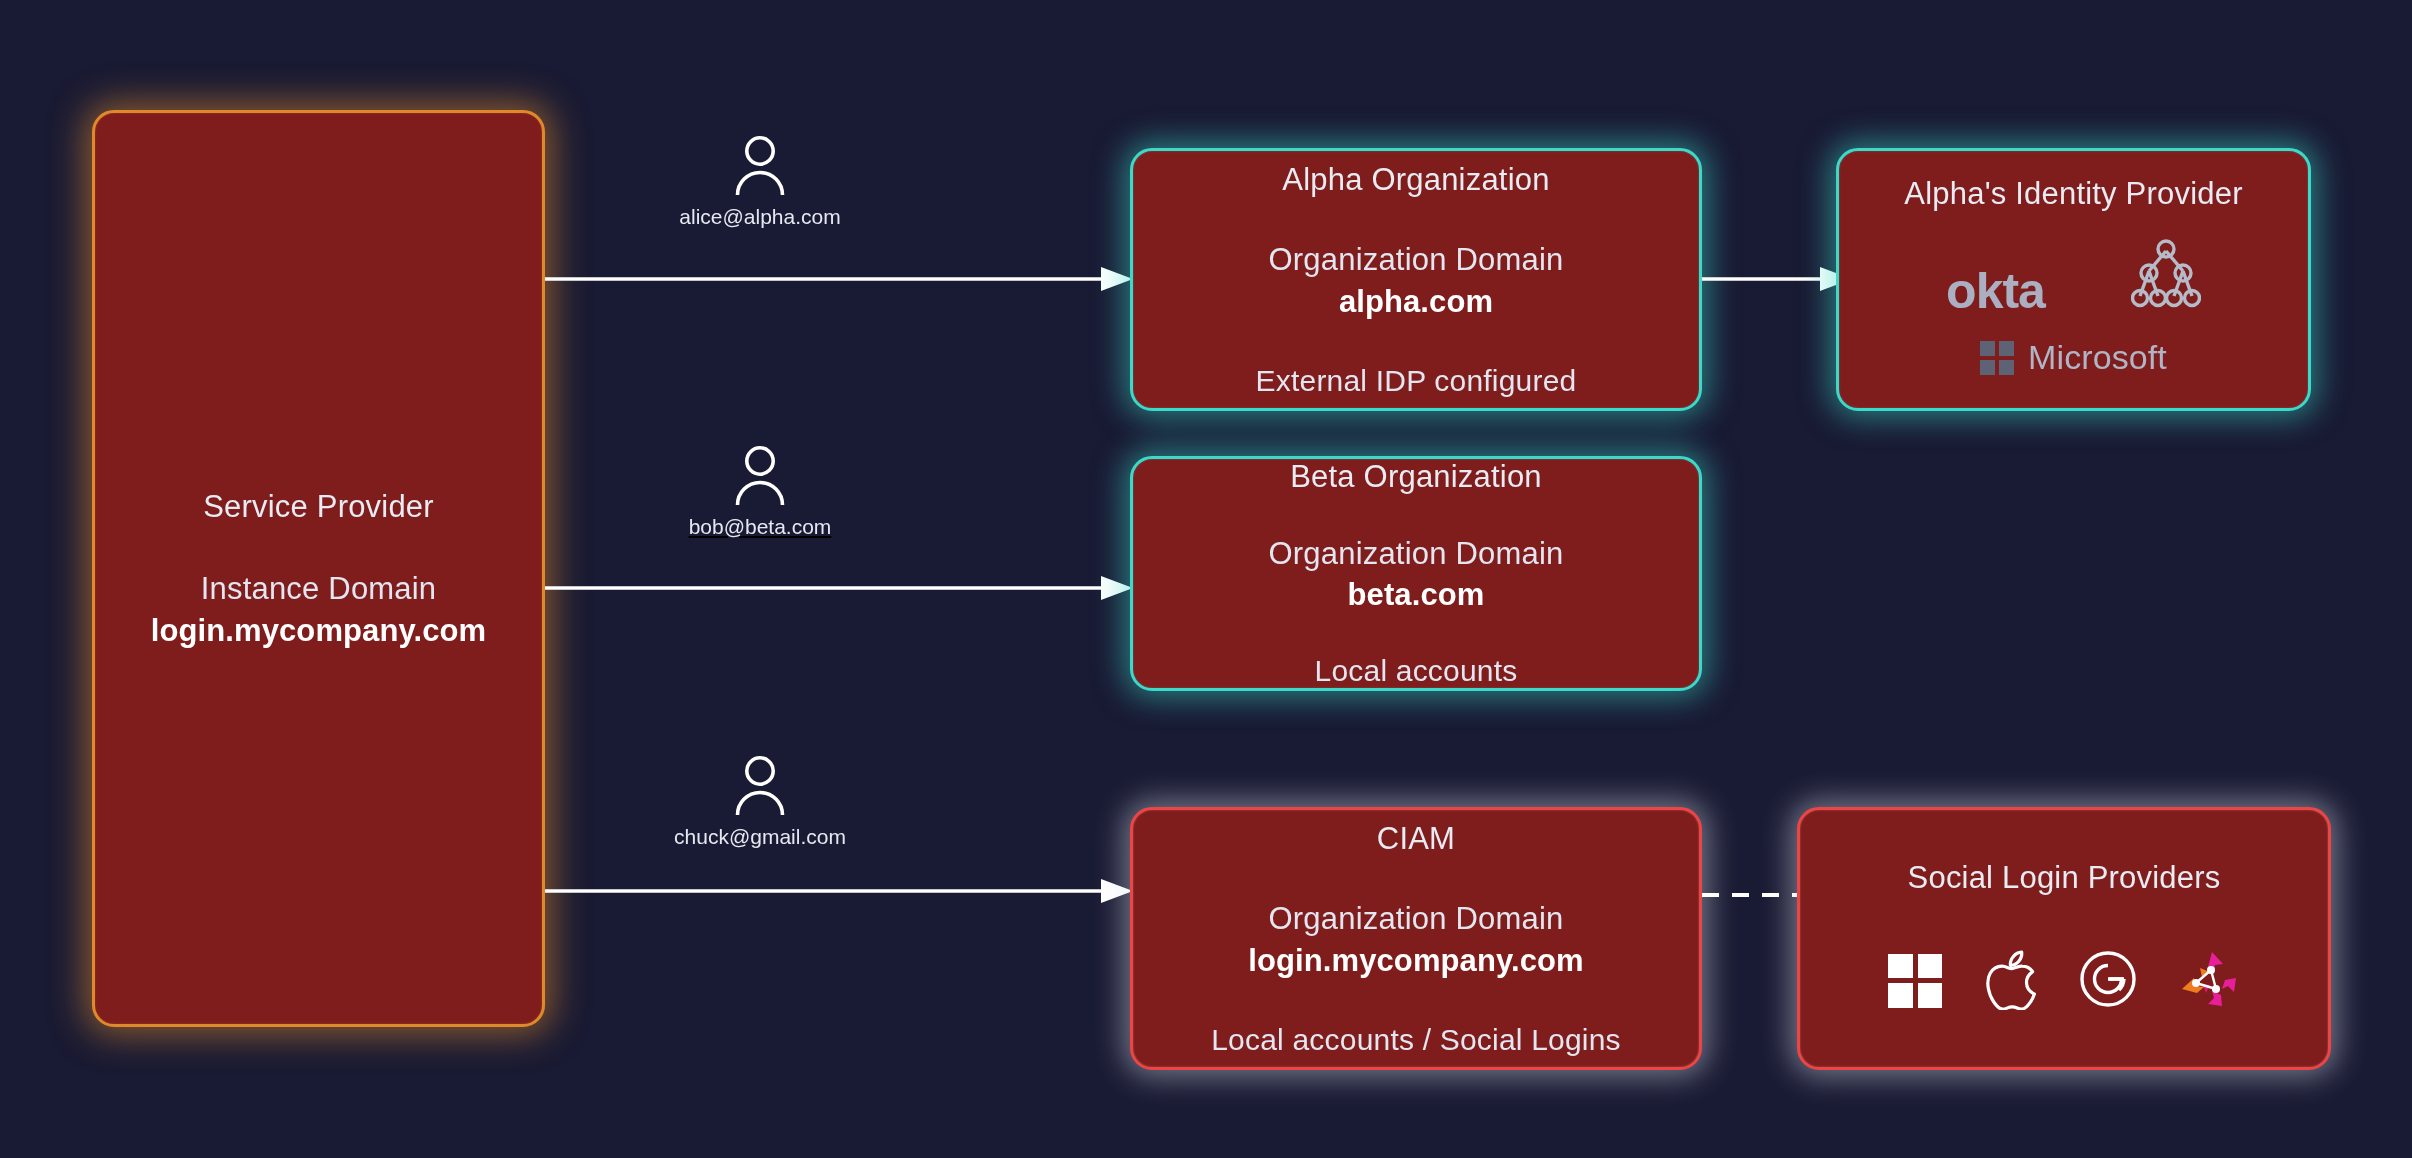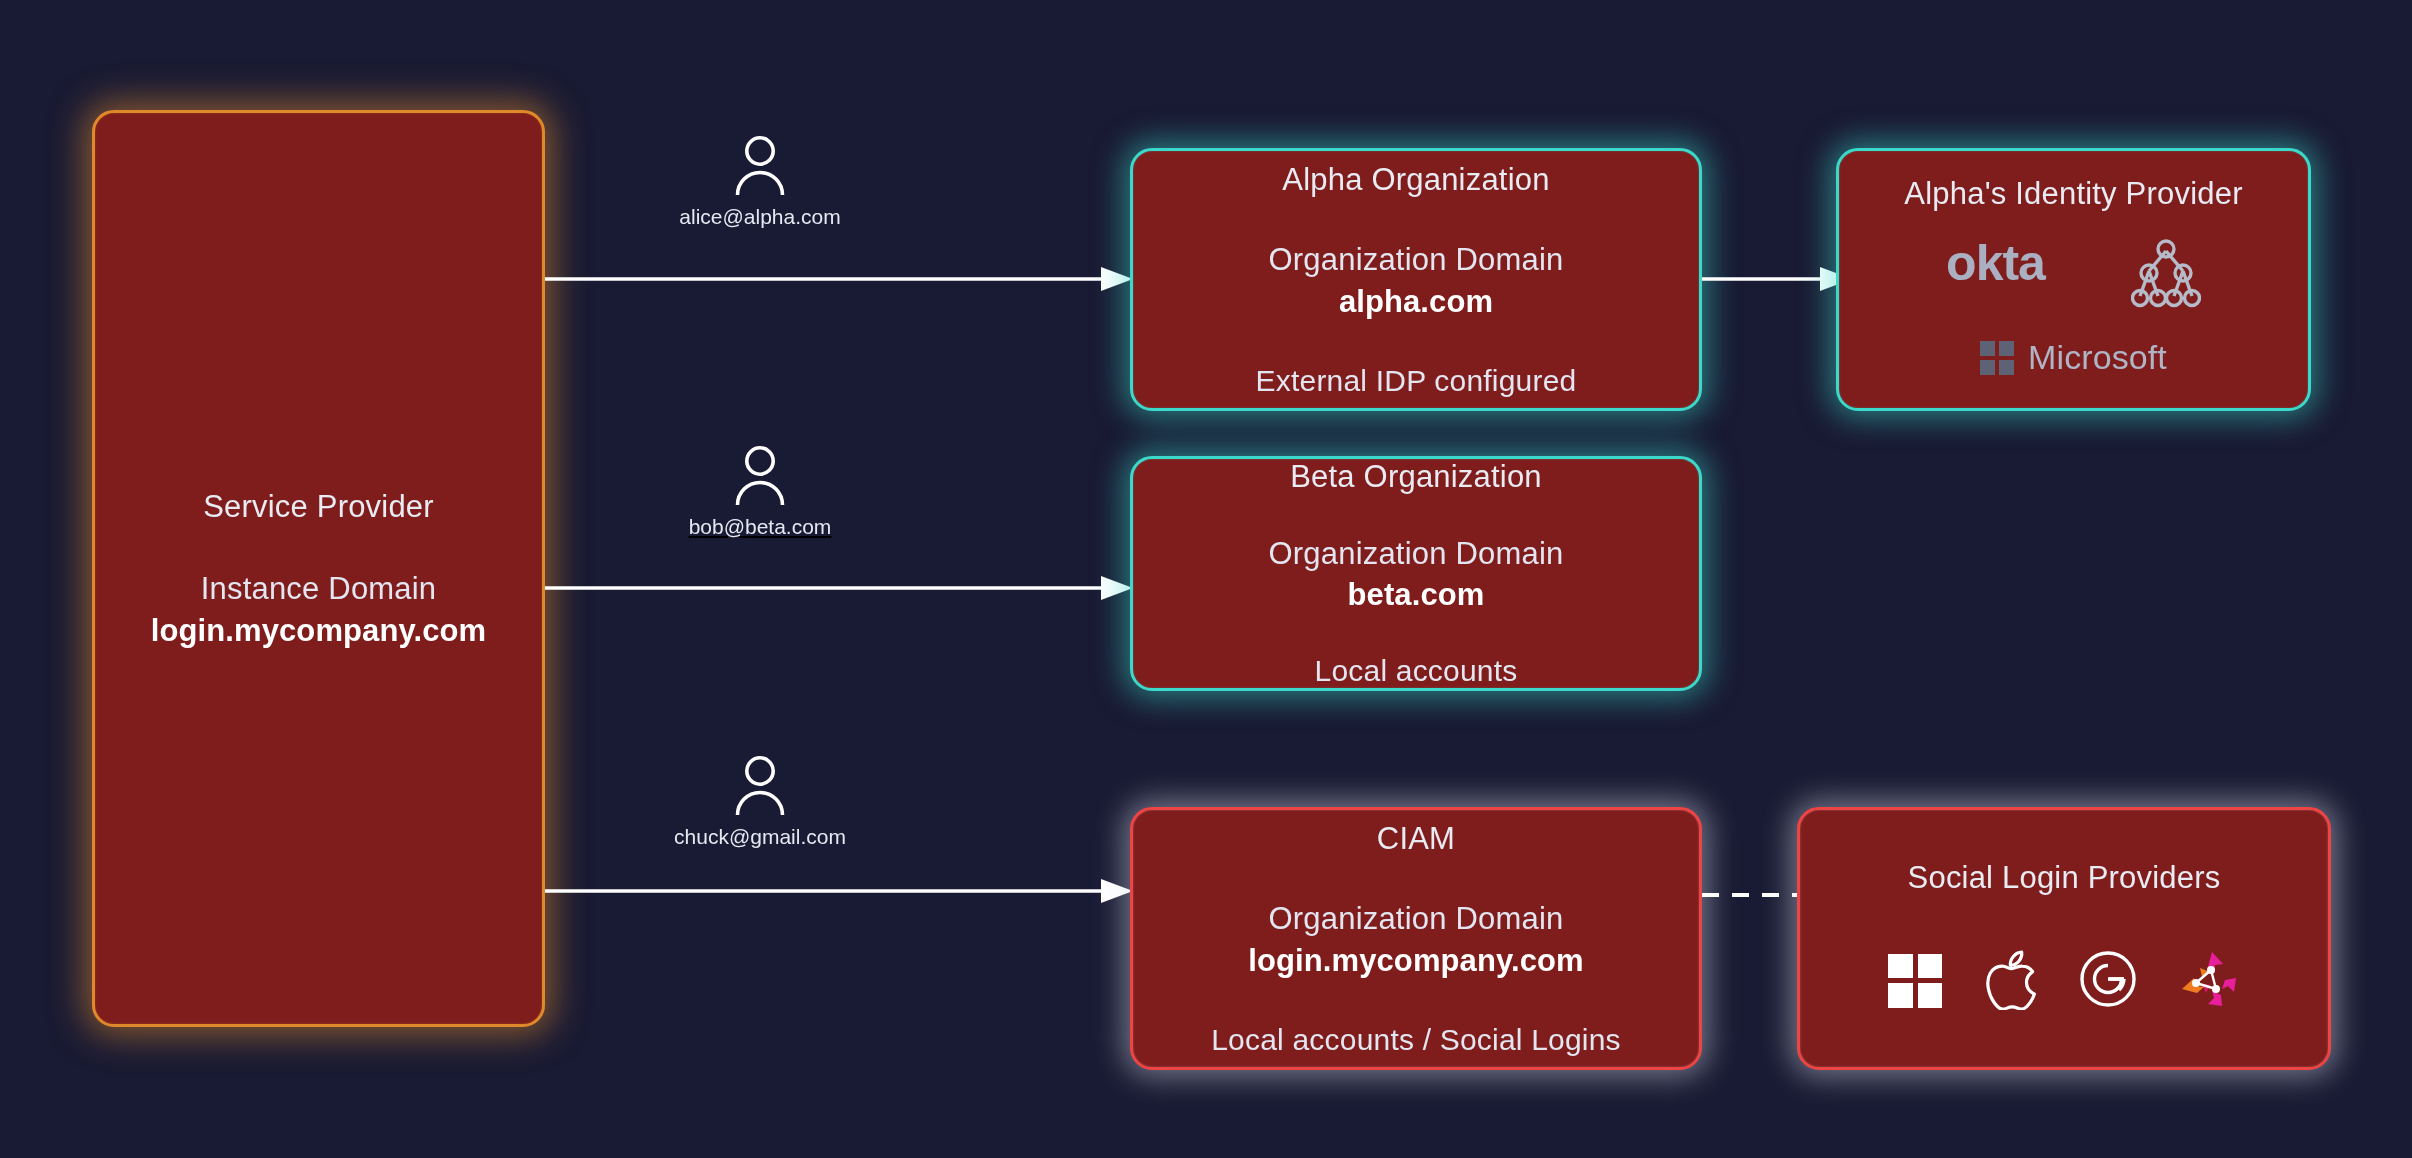--- a/index.html
+++ b/index.html
@@ -48,21 +48,21 @@
   .persona .email { font-size: 21px; font-weight: 300; color:#e6e8f1; margin-top: 10px; white-space: nowrap; }
   .usericon { width: 62px; height: 62px; }
 
   
   .arrow { position: absolute; height: 30px; }
   .arrow svg { display:block; overflow: visible; }
 
   
   .logo-row { display:flex; align-items:center; justify-content:center; }
 
-  .okta-wrap { display:flex; align-items:flex-start; gap: 86px; }
+  .okta-wrap { display:flex; align-items:flex-end; gap: 86px; }
   .okta-text {
     font-size: 50px; font-weight: 700; color:#aab0c2;
     letter-spacing: -1px; line-height: 1;
   }
   .ms-row { display:flex; align-items:center; gap: 14px; }
   .ms-text { font-size: 34px; font-weight: 400; color:#b0b5c5; letter-spacing:.1px; }
   .ms-grid { display:grid; grid-template-columns: 1fr 1fr; grid-template-rows: 1fr 1fr; gap:4px; width:34px; height:34px; }
   .ms-grid i { background:#5d6275; display:block; }
 
   .social-row { display:flex; align-items:center; gap: 40px; }

